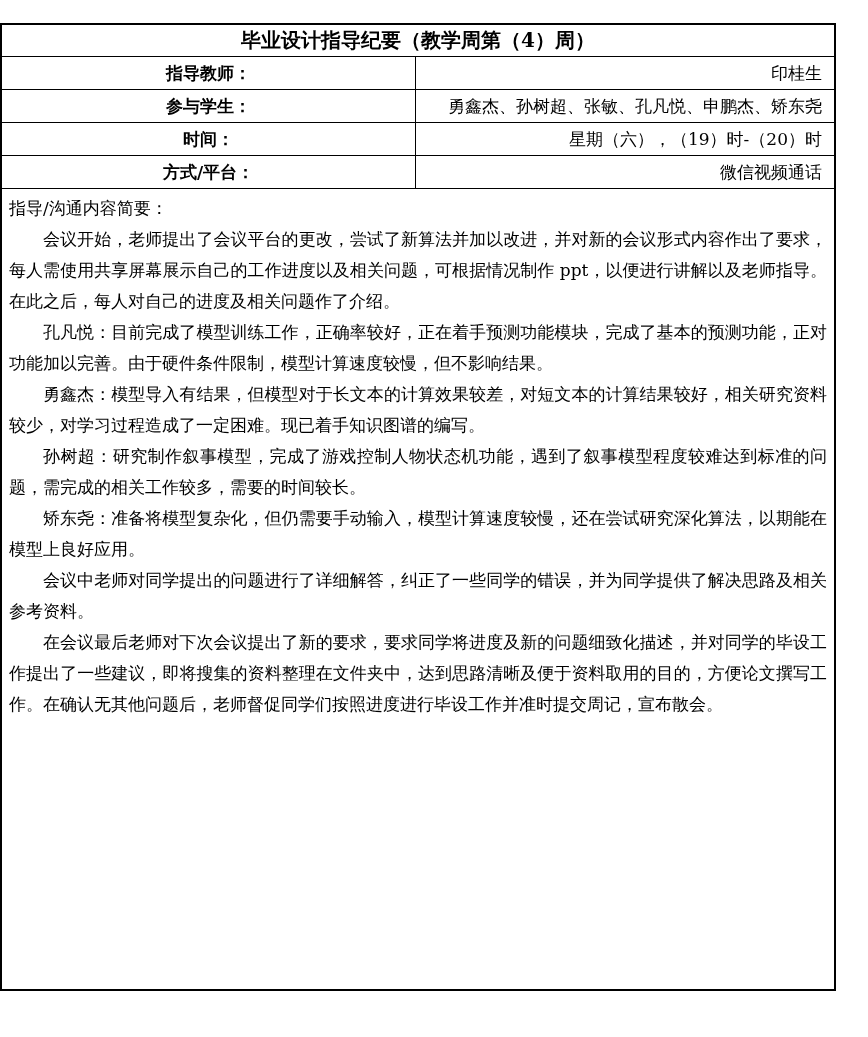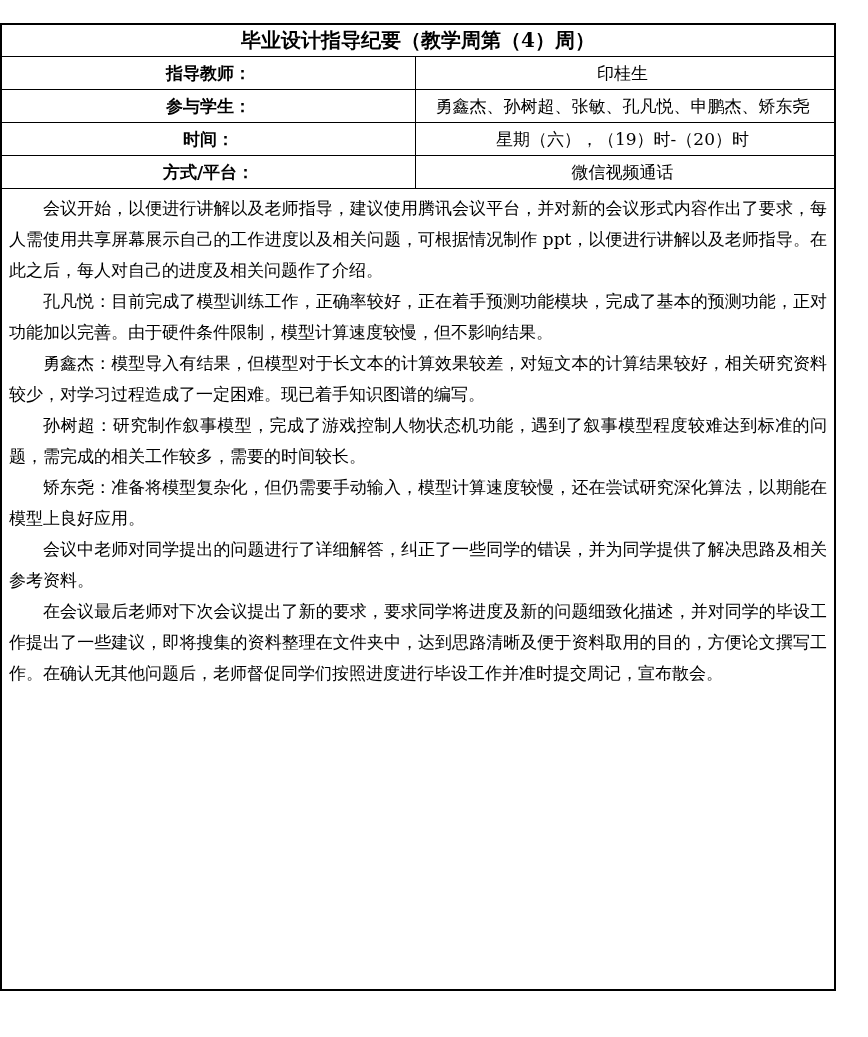--- a/index.html
+++ b/index.html
@@ -46,21 +46,21 @@
   }
   .cell.label {
     width: 414px;
     text-align: center;
     border-right: 1px solid #000000;
     flex: 0 0 414px;
     font-weight: bold;
   }
   .cell.value {
     flex: 1 1 auto;
-    text-align: center;
+    text-align: right;
     padding-left: 7px;
     padding-right: 12px;
   }
   .content {
     box-sizing: border-box;
     padding: 4px 7px 10px 7px;
     min-height: 800px;
     font-size: 17px;
   }
   .content-heading {
@@ -96,21 +96,22 @@
       <div class="cell label">时间：</div>
       <div class="cell value">星期（六），（19）时-（20）时</div>
     </div>
 
     <div class="info-row">
       <div class="cell label">方式/平台：</div>
       <div class="cell value">微信视频通话</div>
     </div>
 
     <div class="content">
-      <p>会议开始，以便进行讲解以及老师指导，建议使用腾讯会议平台，并对新的会议形式内容作出了要求，每人需使用共享屏幕展示自己的工作进度以及相关问题，可根据情况制作 ppt，以便进行讲解以及老师指导。在此之后，每人对自己的进度及相关问题作了介绍。</p>
+      <div class="content-heading">指导/沟通内容简要：</div>
+      <p>会议开始，老师提出了会议平台的更改，尝试了新算法并加以改进，并对新的会议形式内容作出了要求，每人需使用共享屏幕展示自己的工作进度以及相关问题，可根据情况制作 ppt，以便进行讲解以及老师指导。在此之后，每人对自己的进度及相关问题作了介绍。</p>
       <p>孔凡悦：目前完成了模型训练工作，正确率较好，正在着手预测功能模块，完成了基本的预测功能，正对功能加以完善。由于硬件条件限制，模型计算速度较慢，但不影响结果。</p>
       <p>勇鑫杰：模型导入有结果，但模型对于长文本的计算效果较差，对短文本的计算结果较好，相关研究资料较少，对学习过程造成了一定困难。现已着手知识图谱的编写。</p>
       <p>孙树超：研究制作叙事模型，完成了游戏控制人物状态机功能，遇到了叙事模型程度较难达到标准的问题，需完成的相关工作较多，需要的时间较长。</p>
       <p>矫东尧：准备将模型复杂化，但仍需要手动输入，模型计算速度较慢，还在尝试研究深化算法，以期能在模型上良好应用。</p>
       <p>会议中老师对同学提出的问题进行了详细解答，纠正了一些同学的错误，并为同学提供了解决思路及相关参考资料。</p>
       <p>在会议最后老师对下次会议提出了新的要求，要求同学将进度及新的问题细致化描述，并对同学的毕设工作提出了一些建议，即将搜集的资料整理在文件夹中，达到思路清晰及便于资料取用的目的，方便论文撰写工作。在确认无其他问题后，老师督促同学们按照进度进行毕设工作并准时提交周记，宣布散会。</p>
     </div>
 
   </div>
 </div>

